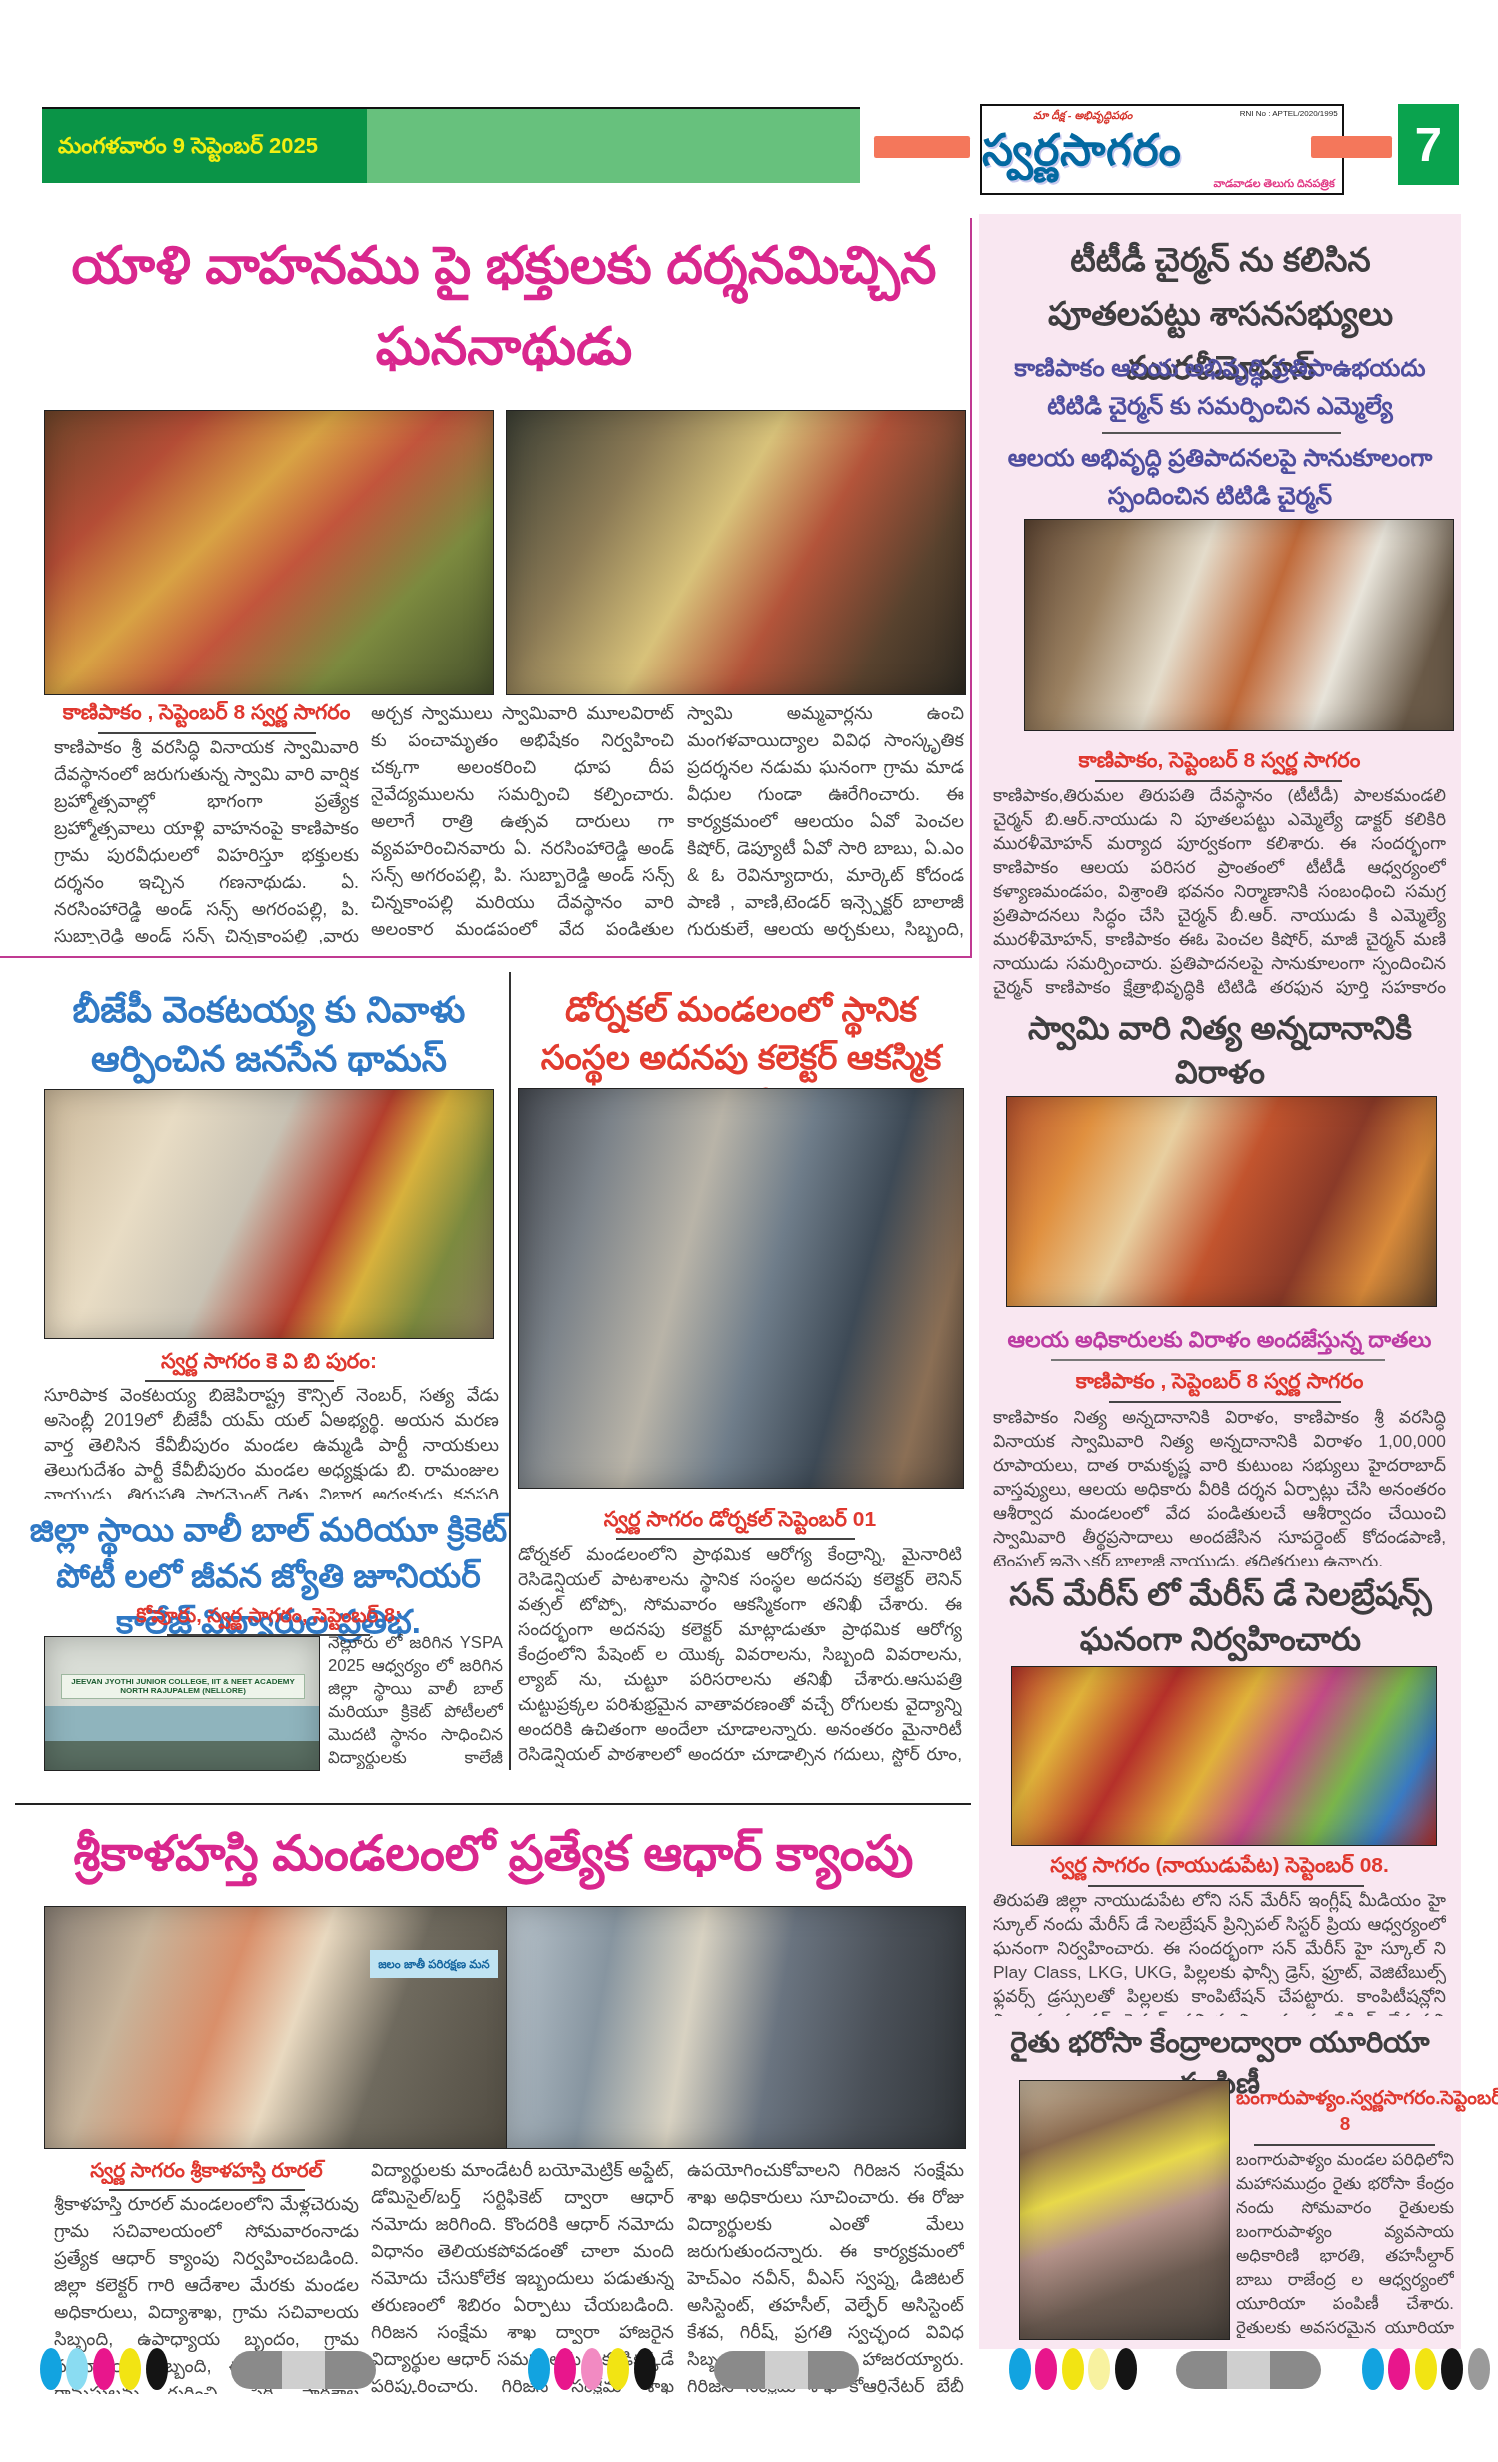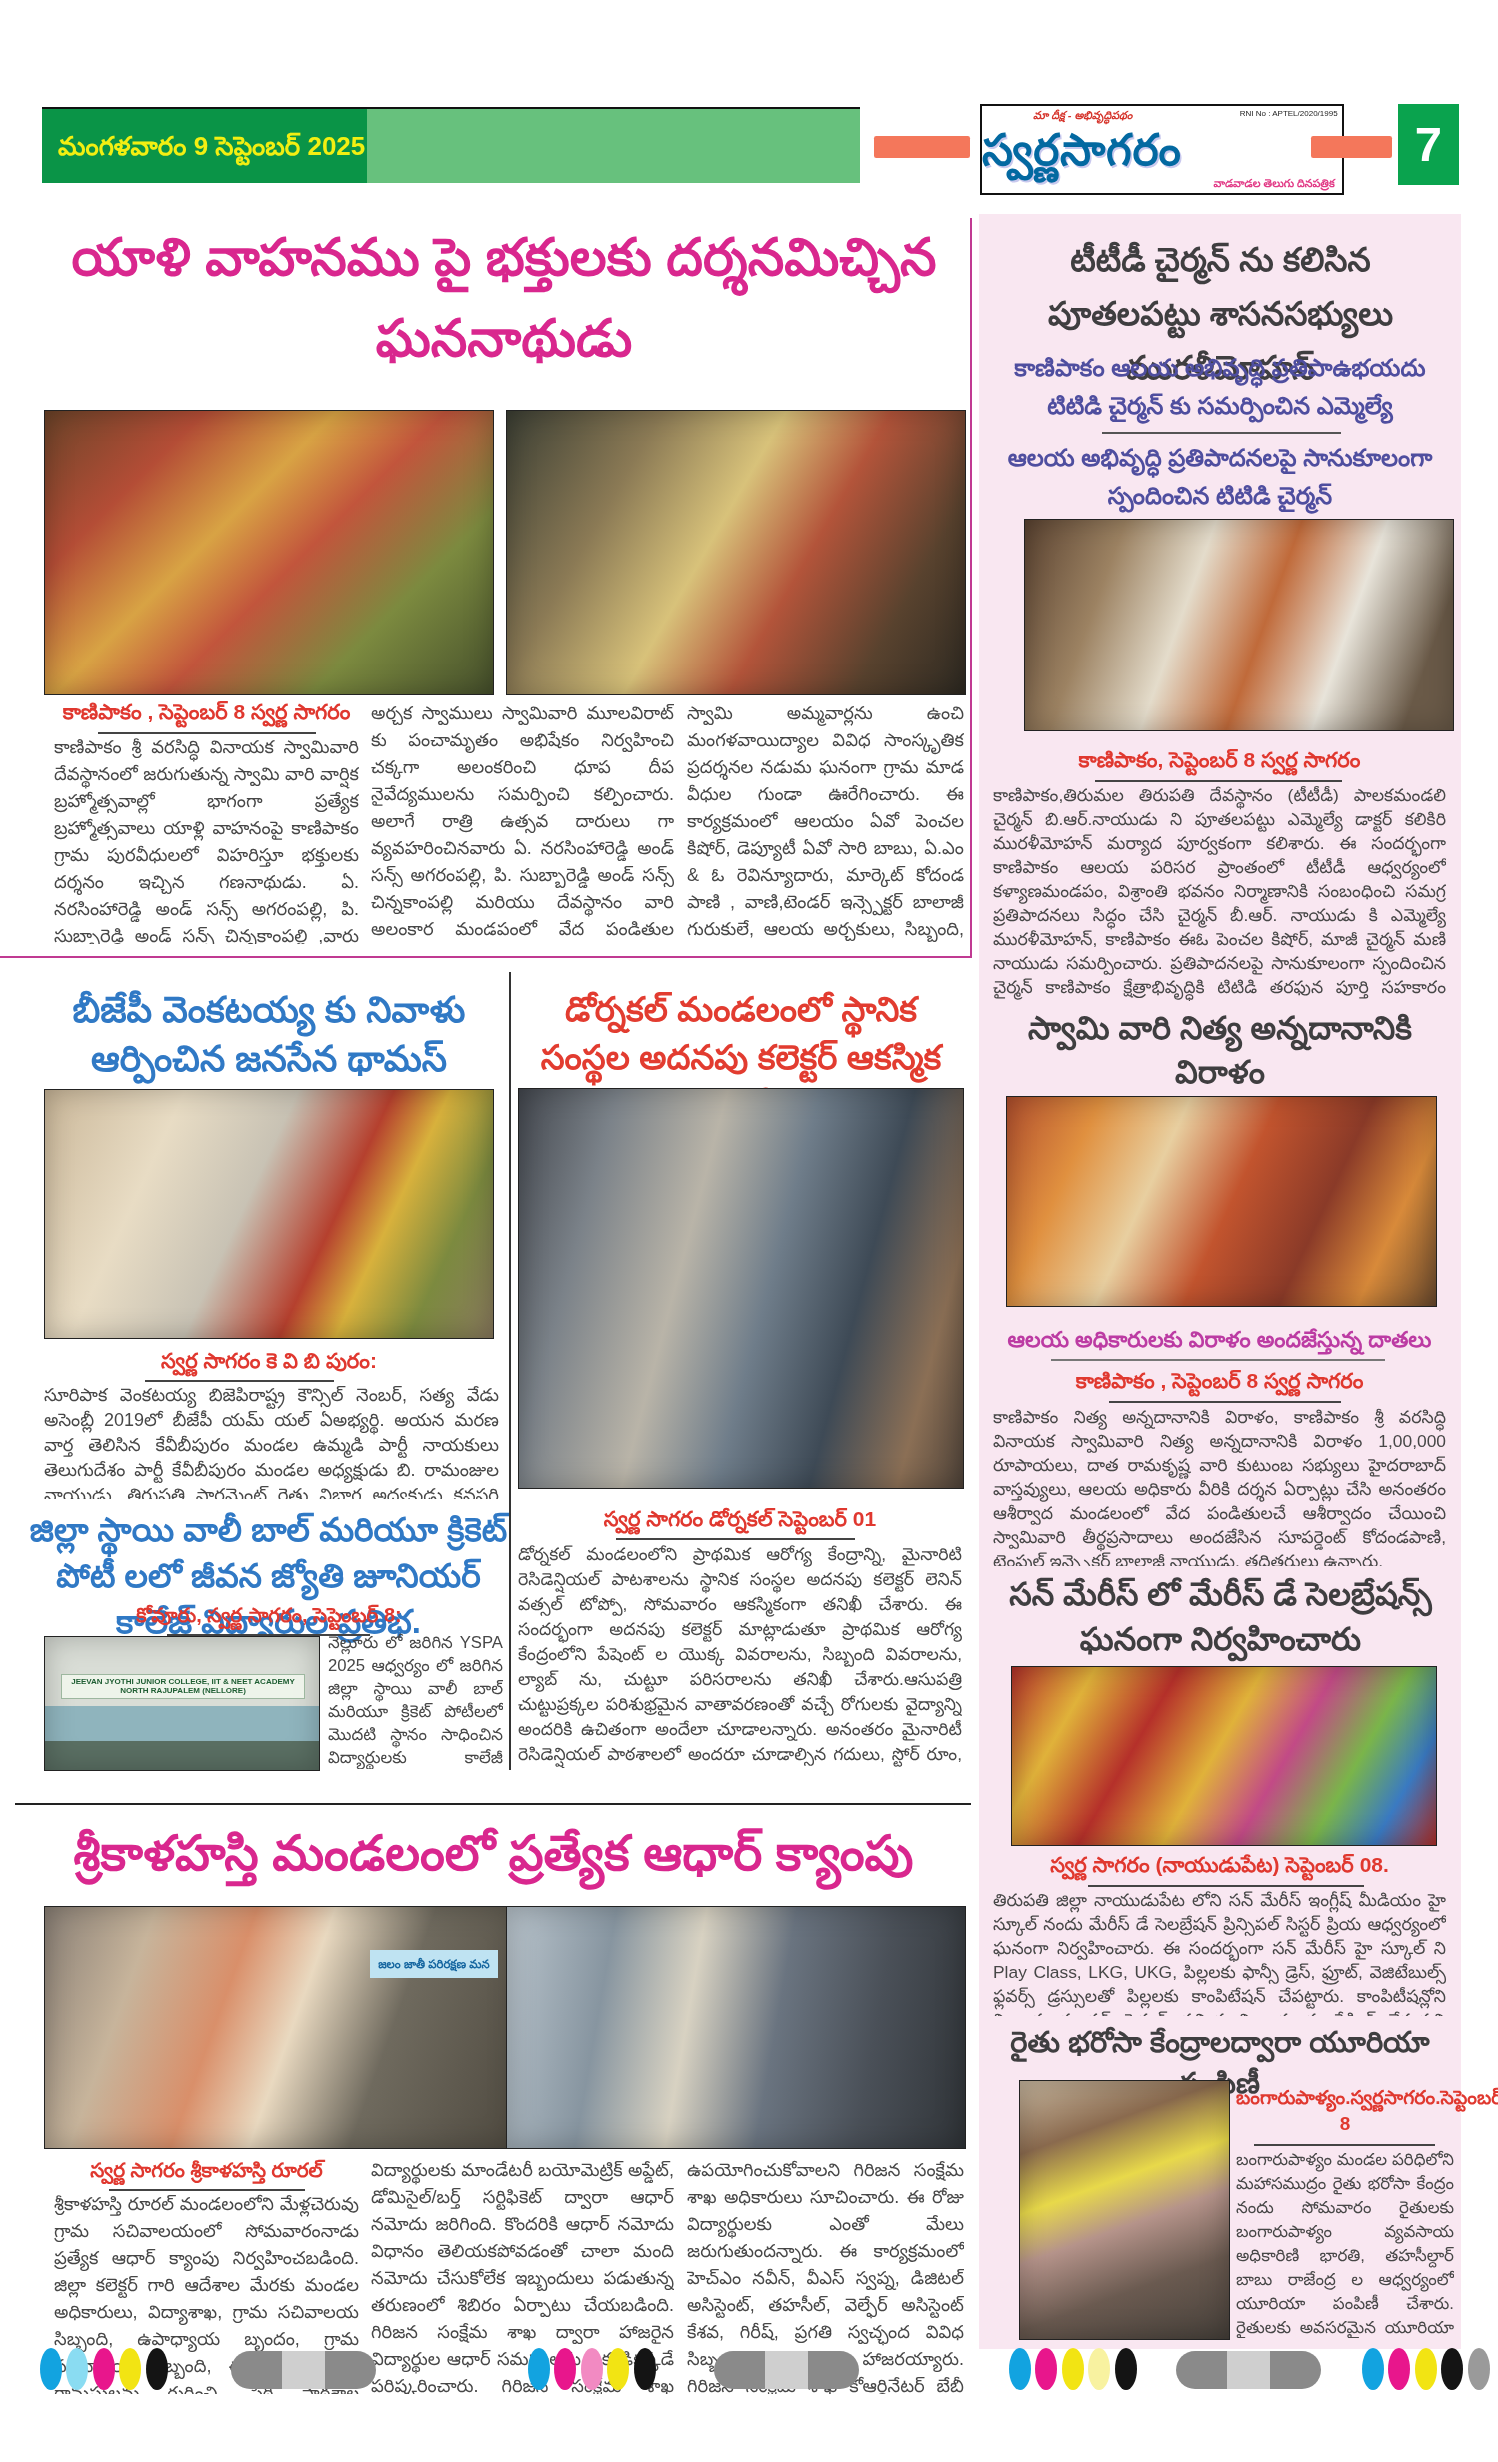--- a/index.html
+++ b/index.html
@@ -2,21 +2,21 @@
 <html style="font-size:11.6px"><head>
 <meta charset="utf-8">
 <style>
   html,body{margin:0;padding:0;background:#fff;}
   .page{position:relative;width:1499px;height:2462px;background:#fff;overflow:hidden;
         font-family:"Liberation Sans","DejaVu Sans",sans-serif;color:#3c3c3c;}
   .abs{position:absolute;}
   
   .date-box{left:42px;top:107px;width:818px;height:74px;border-top:2.9px solid #111;
             background:linear-gradient(to right,#0a9447 0,#0a9447 325px,#67c17d 325px,#67c17d 100%);}
-  .date-box span{display:block;padding-left:16px;line-height:74px;font-size:26px;font-weight:bold;color:#f2ef12;}
+  .date-box span{display:block;padding-left:16px;line-height:74px;font-size:22px;font-weight:bold;color:#f2ef12;}
   .dash{height:22px;background:#f4775b;border-radius:2.2px;}
   .masthead{left:980px;top:104px;width:320px;height:87px;background:#fff;border:2.9px solid #111;padding-left:40px;}
   .mh-top{position:absolute;left:51px;top:2.9px;font-size:11px;color:#d6352c;font-style:italic;font-weight:bold;}
   .mh-rni{position:absolute;right:4.4px;top:2.9px;font-size:8px;color:#222;}
   .mh-title{position:absolute;left:0;right:0;top:19px;text-align:left;font-size:44px;font-weight:bold;
             color:#0369a1;text-shadow:1.5px 1.5px 0 #c9c9ee;letter-spacing:0.7px;}
   .mh-bottom{position:absolute;right:7.3px;bottom:1.5px;font-size:11px;color:#e23a86;font-weight:bold;}
   .pagenum{left:1398px;top:104px;width:61px;height:81px;background:#0aa34e;color:#fff;
            font-size:49px;font-weight:bold;text-align:center;line-height:81px;}
   
@@ -54,21 +54,21 @@
   <div class="abs dash" style="left:874px;top:136px;width:96px;"></div>
   <div class="abs masthead">
     <div class="mh-top">మా దీక్ష - అభివృద్ధిపథం</div>
     <div class="mh-rni">RNI No : APTEL/2020/1995</div>
     <div class="mh-title">స్వర్ణసాగరం</div>
     <div class="mh-bottom">వాడవాడల తెలుగు దినపత్రిక</div>
   </div>
   <div class="abs dash" style="left:1311px;top:136px;width:81px;"></div>
   <div class="abs pagenum">7</div>
 
-  <div class="abs hl-magenta" style="left:51px;top:217px;width:906px;font-size:52px;line-height:81px;">యాళి వాహనము పై భక్తులకు దర్శనమిచ్చిన ఘననాథుడు</div>
+  <div class="abs hl-magenta" style="left:51px;top:225px;width:906px;font-size:52px;line-height:81px;">యాళి వాహనము పై భక్తులకు దర్శనమిచ్చిన ఘననాథుడు</div>
 
   <div class="abs photo" style="left:44px;top:410px;width:448px;height:283px;
        background:linear-gradient(135deg,#6d4429 0%,#b44d36 22%,#d8a344 40%,#c2553c 55%,#7c8a3f 75%,#46502c 100%);"></div>
   <div class="abs photo" style="left:506px;top:410px;width:458px;height:283px;
        background:linear-gradient(120deg,#3c3f34 0%,#8b7a55 25%,#d8c27a 45%,#b3543a 62%,#58422e 82%,#2e2a22 100%);"></div>
 
   <div class="abs dateline" style="left:54px;top:700px;width:305px;">కాణిపాకం , సెప్టెంబర్ 8 స్వర్ణ సాగరం</div>
   <div class="abs dl-rule" style="left:98px;top:728px;width:218px;"></div>
 
   <div class="abs bodytxt" style="left:54px;top:734px;width:305px;height:210px;">కాణిపాకం శ్రీ వరసిద్ధి వినాయక స్వామివారి దేవస్థానంలో జరుగుతున్న స్వామి వారి వార్షిక బ్రహ్మోత్సవాల్లో భాగంగా ప్రత్యేక బ్రహ్మోత్సవాలు యాళ్లి వాహనంపై కాణిపాకం గ్రామ పురవీధులలో విహరిస్తూ భక్తులకు దర్శనం ఇచ్చిన గణనాథుడు. ఏ. నరసింహారెడ్డి అండ్ సన్స్ అగరంపల్లి, పి. సుబ్బారెడ్డి అండ్ సన్స్ చిన్నకాంపల్లి ,వారు ఉభయదారులగా వ్యవహరించారు. ఈ మేరకు వారు ఉదయం వరుస తీసుకురాగా</div>

